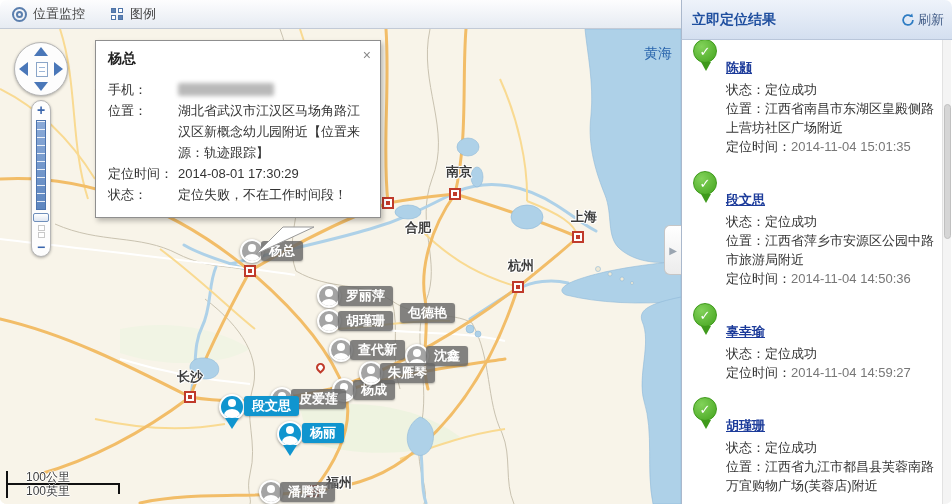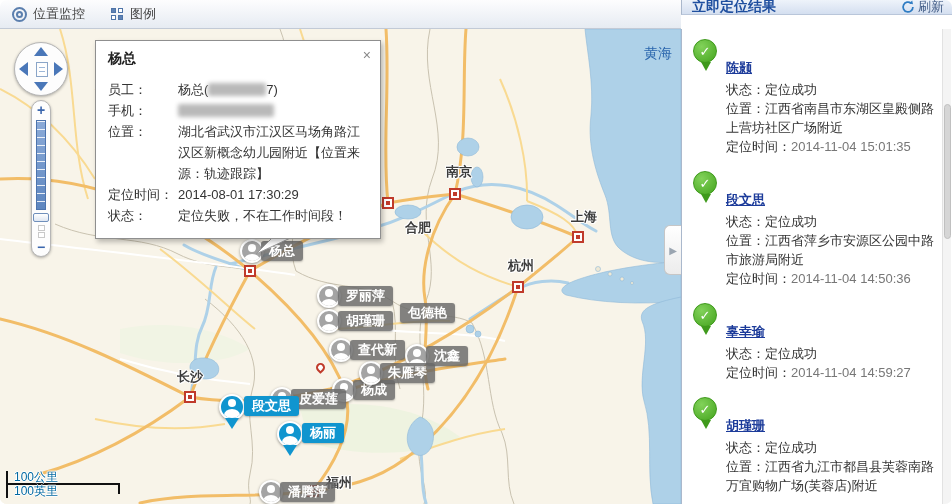--- a/index.html
+++ b/index.html
@@ -11,21 +11,21 @@
     background:linear-gradient(#fdfdfe,#e6ebf2); border-bottom:1px solid #c2cad6;
     display:flex; align-items:center; padding-left:12px; gap:26px; z-index:60; }
   .tb-item { display:flex; align-items:center; gap:6px; font-size:13px; color:#444; cursor:pointer; }
   .icon-target { width:15px; height:15px; border:2px solid #5b7fae; border-radius:50%; position:relative; }
   .icon-target::after { content:""; position:absolute; inset:2px; border:2px solid #5b7fae; border-radius:50%; }
   .icon-grid { width:13px; height:13px; display:grid; grid-template-columns:5px 5px; grid-template-rows:5px 5px; gap:2px; }
   .icon-grid i { border:1px solid #4e74a8; background:#fff; }
   .icon-grid i.f { background:#5e82b4; }
 
   
-  .side-header { position:absolute; left:681px; top:0; width:271px; height:15px;
+  .side-header { position:absolute; left:681px; top:0; width:271px; height:40px;
     background:linear-gradient(#eef3fa,#d4dff0); border-bottom:1px solid #b9c6da; border-left:1px solid #aab8cc;
     display:flex; align-items:center; justify-content:space-between; padding:0 8px 0 10px; z-index:60;gap:38px; }
   .side-title { color:#1f4f9f; font-weight:bold; font-size:14px; }
   .refresh { display:flex; align-items:center; gap:3px; font-size:13px; color:#3f5a85; cursor:pointer; }
 
   
   .map { position:absolute; left:0; top:29px; width:681px; height:475px; background:#f8f4e9; overflow:hidden; }
   .basemap { position:absolute; left:0; top:0; z-index:0; }
   .sea-label { position:absolute; left:644px; top:16px; color:#2a66ad; font-size:14px; z-index:2; }
 
@@ -72,21 +72,21 @@
   .zhandle { position:absolute; left:1px; top:112px; width:16px; height:9px; background:linear-gradient(#fff,#dfe7f2);
     border:1px solid #6f8fbb; border-radius:2px; cursor:pointer; }
   .znotch { position:absolute; left:6px; width:7px; height:6px; border:1px solid #c9c9c9; background:#fff; }
 
   
   .scale { position:absolute; left:6px; top:441px; width:120px; height:32px; z-index:30; }
   .scale div { position:absolute; background:#111; }
   .scale .vl { left:0; top:1px; width:2px; height:27px; }
   .scale .hl { left:0; top:13px; width:114px; height:2px; }
   .scale .vr { left:112px; top:13px; width:2px; height:11px; }
-  .scale span { position:absolute; left:8px; font-size:12px; color:#0369a1;
+  .scale span { position:absolute; left:20px; font-size:12px; color:#404040;
     text-shadow:-1px 0 #fff,1px 0 #fff,0 -1px #fff,0 1px #fff; }
   .scale .km { top:-1px; } .scale .mi { top:13px; }
 
   .collapse-tab { position:absolute; left:664px; top:196px; width:17px; height:50px;
     background:linear-gradient(#fff,#ececec); border:1px solid #c6c6c6; border-right:none;
     border-radius:6px 0 0 6px; z-index:30; color:#9aa5b1; font-size:10px; display:flex;
     align-items:center; justify-content:center; cursor:pointer; }
 
   
   .popup { position:absolute; left:95px; top:11px; width:286px; background:#fff; border:1px solid #8f8f8f;
@@ -364,24 +364,20 @@
 
     <svg class="ptail" width="72" height="32">
       <polygon points="35,2 66,2 8,29" fill="#ffffff" stroke="#999" stroke-width="1"></polygon>
     </svg>
 
     <div class="popup">
       <div class="ptitle">杨总</div>
       <div class="pclose">×</div>
       <div class="prows" id="popup-rows">
           <div class="prow">
-    <span class="plabel">员工：</span>
-    <span class="pvalue">杨总(<span class="blurbox" style="width: 58px;"></span>7)</span>
-  </div>
-          <div class="prow">
     <span class="plabel">手机：</span>
     <span class="pvalue"><span class="blurbox" style="width: 96px;"></span></span>
   </div>
           <div class="prow">
     <span class="plabel">位置：</span>
     <span class="pvalue">湖北省武汉市江汉区马场角路江汉区新概念幼儿园附近【位置来源：轨迹跟踪】</span>
   </div>
           <div class="prow">
     <span class="plabel">定位时间：</span>
     <span class="pvalue">2014-08-01 17:30:29</span>

